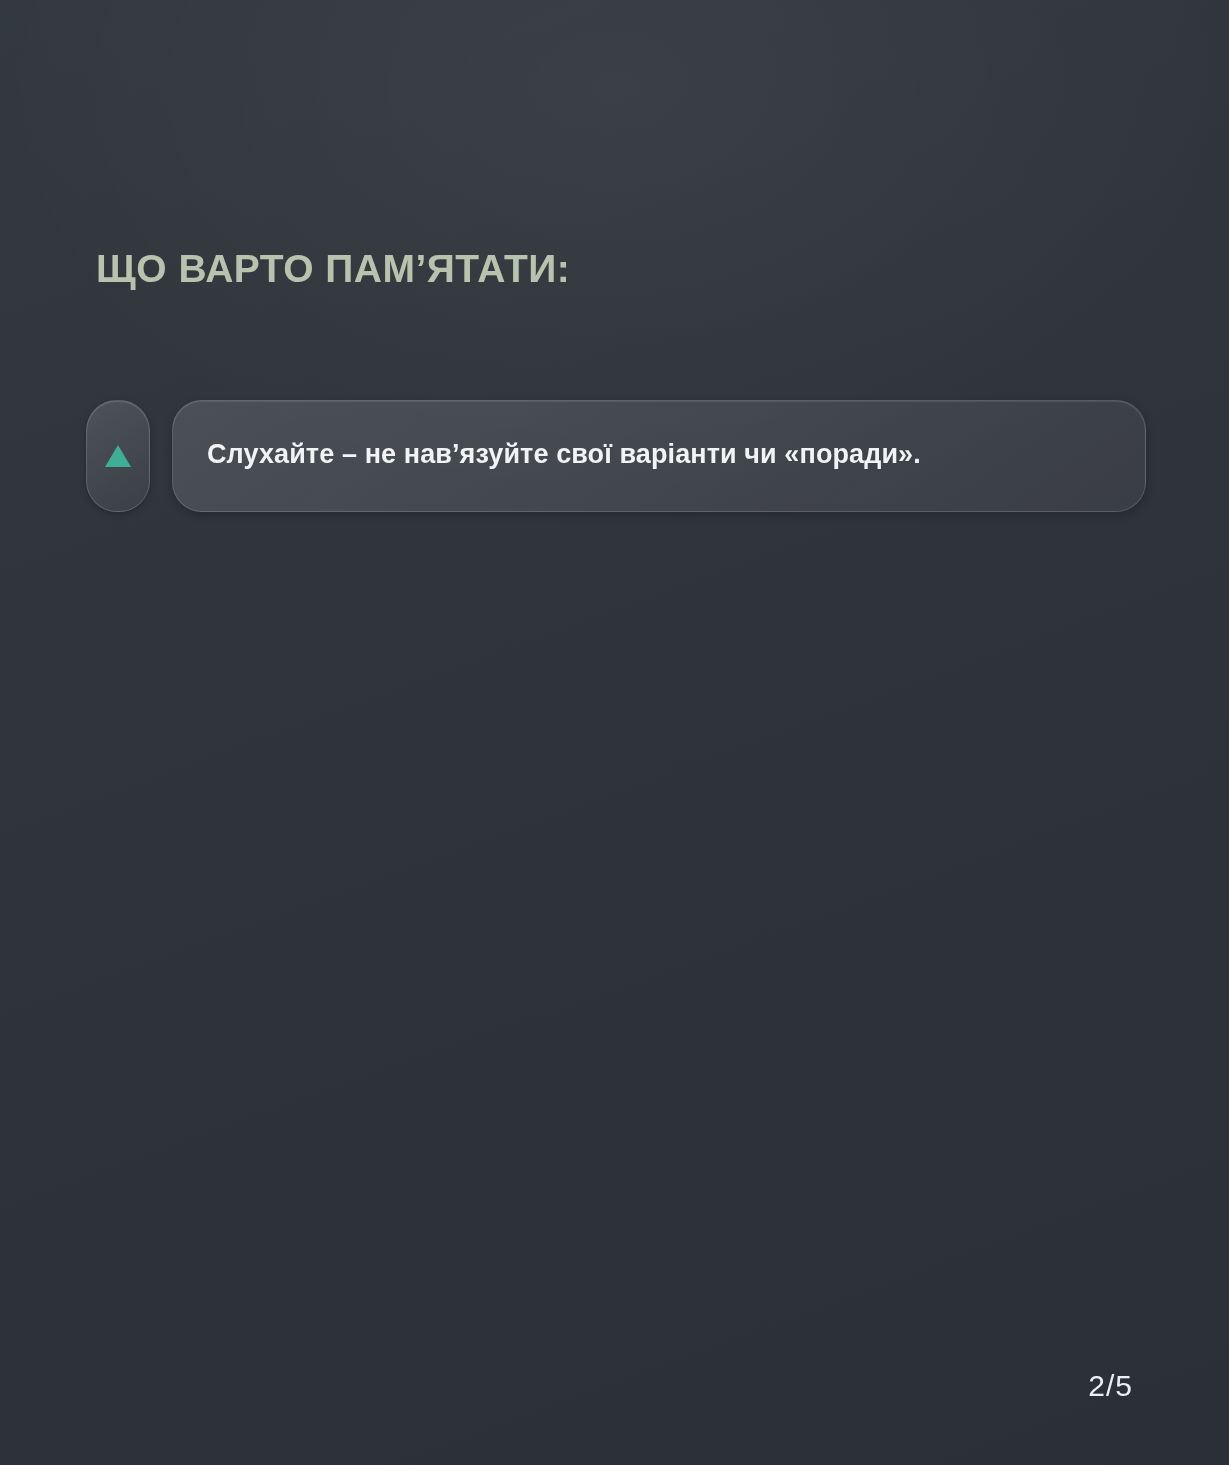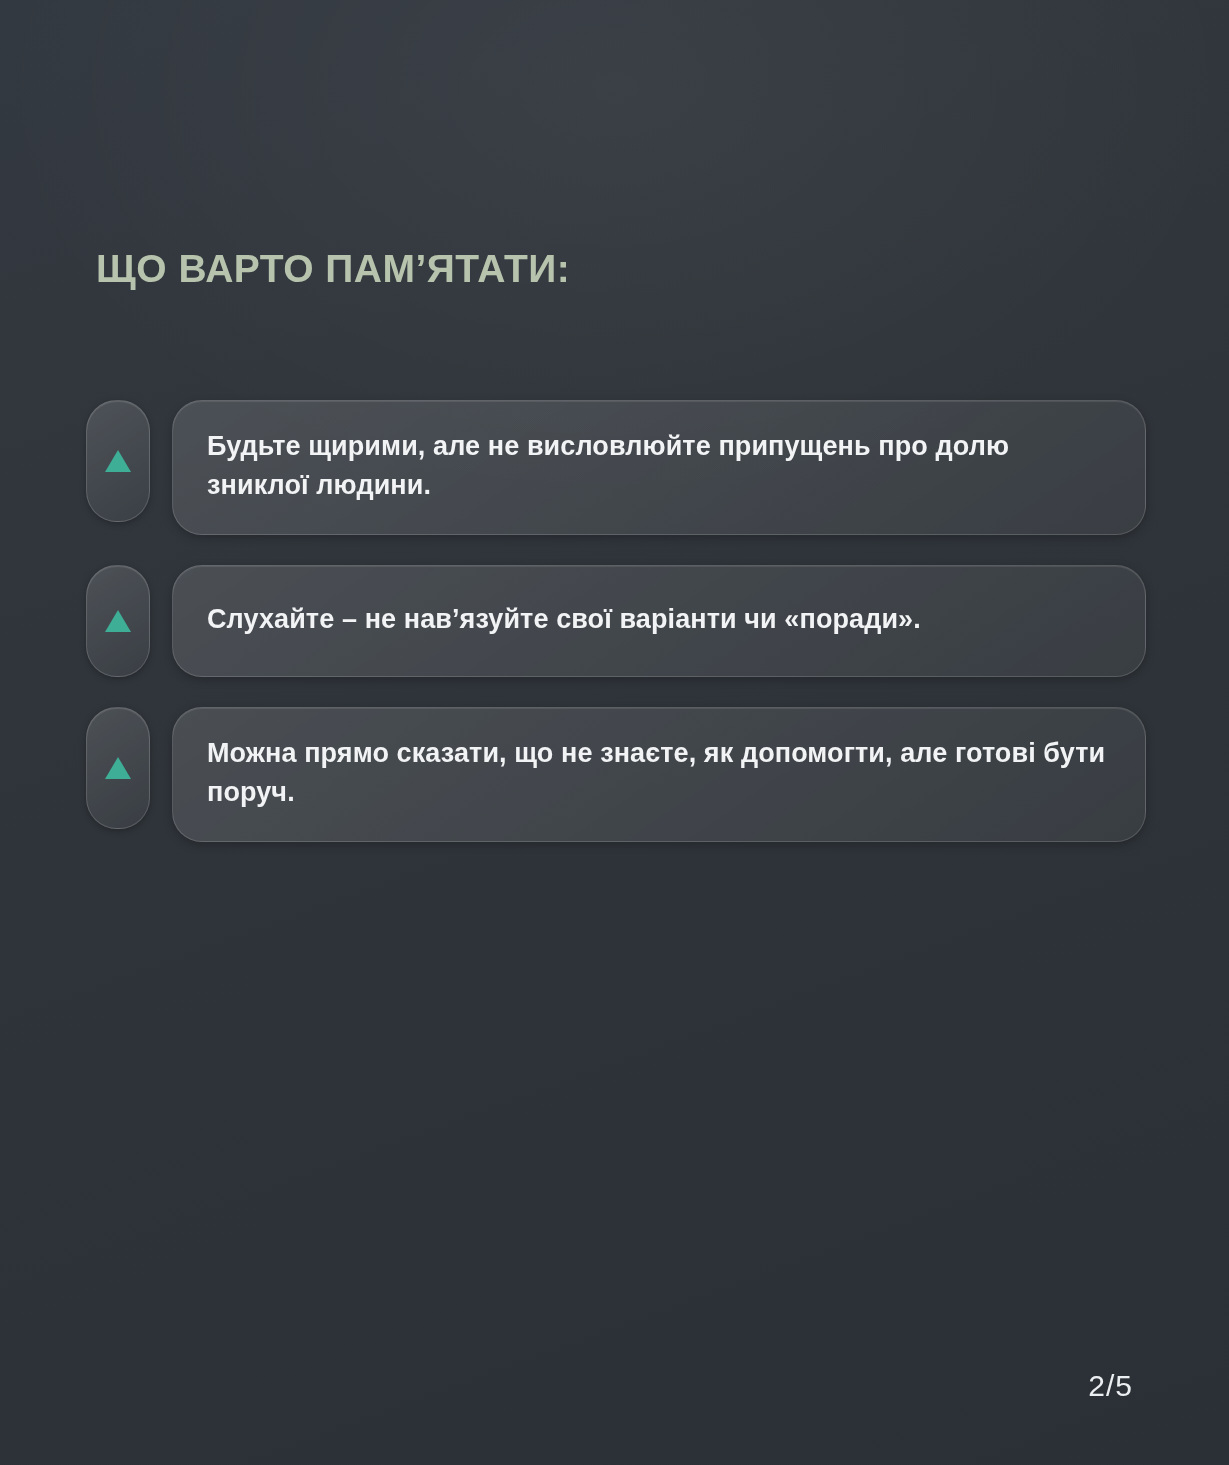--- a/index.html
+++ b/index.html
@@ -95,56 +95,32 @@
 </style>
 </head>
 <body>
 
 <div class="slide">
 
   <div class="title">ЩО ВАРТО ПАМ’ЯТАТИ:</div>
 
   <div class="list">
 
-    <div class="row row-1">
-      <div class="marker">
-        <span>
-          <svg width="30" height="26" viewBox="0 0 30 26" aria-hidden="true">
-            <polygon points="15,2 28,24 2,24" fill="#3fae96"></polygon>
-          </svg>
-        </span>
-      </div>
-      <div class="card">
-        <div class="card-text">Будьте щирими, але не висловлюйте припущень про долю зниклої людини.</div>
-      </div>
-    </div>
 
     <div class="row row-2">
       <div class="marker">
         <span>
           <svg width="30" height="26" viewBox="0 0 30 26" aria-hidden="true">
             <polygon points="15,2 28,24 2,24" fill="#3fae96"></polygon>
           </svg>
         </span>
       </div>
       <div class="card">
         <div class="card-text">Слухайте – не нав’язуйте свої варіанти чи «поради».</div>
       </div>
     </div>
 
-    <div class="row row-3">
-      <div class="marker">
-        <span>
-          <svg width="30" height="26" viewBox="0 0 30 26" aria-hidden="true">
-            <polygon points="15,2 28,24 2,24" fill="#3fae96"></polygon>
-          </svg>
-        </span>
-      </div>
-      <div class="card">
-        <div class="card-text">Можна прямо сказати, що не знаєте, як допомогти, але готові бути поруч.</div>
-      </div>
-    </div>
 
   </div>
 
   <div class="pager">2/5</div>
 
 </div>
 
 </body></html>

